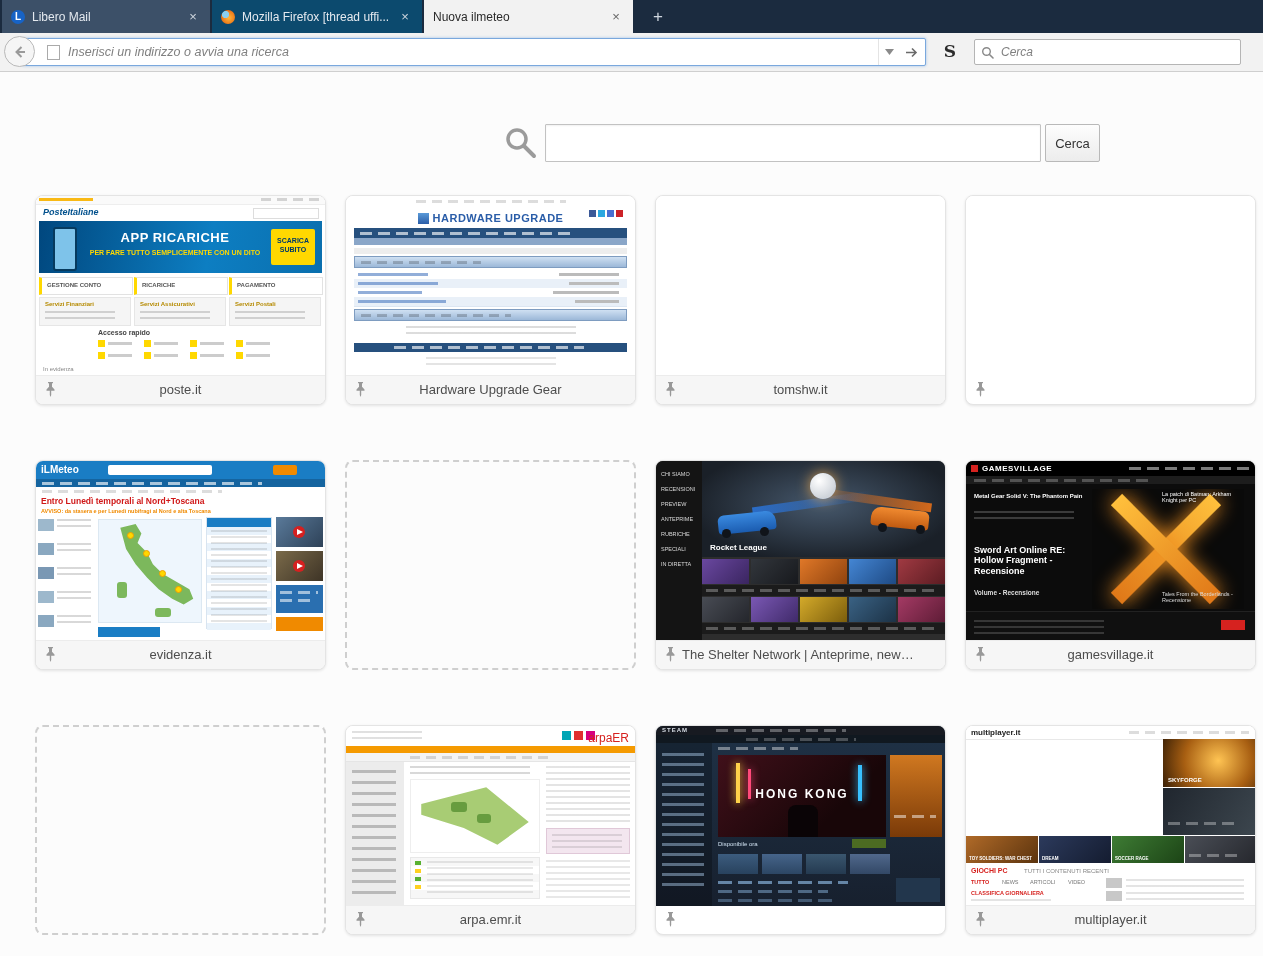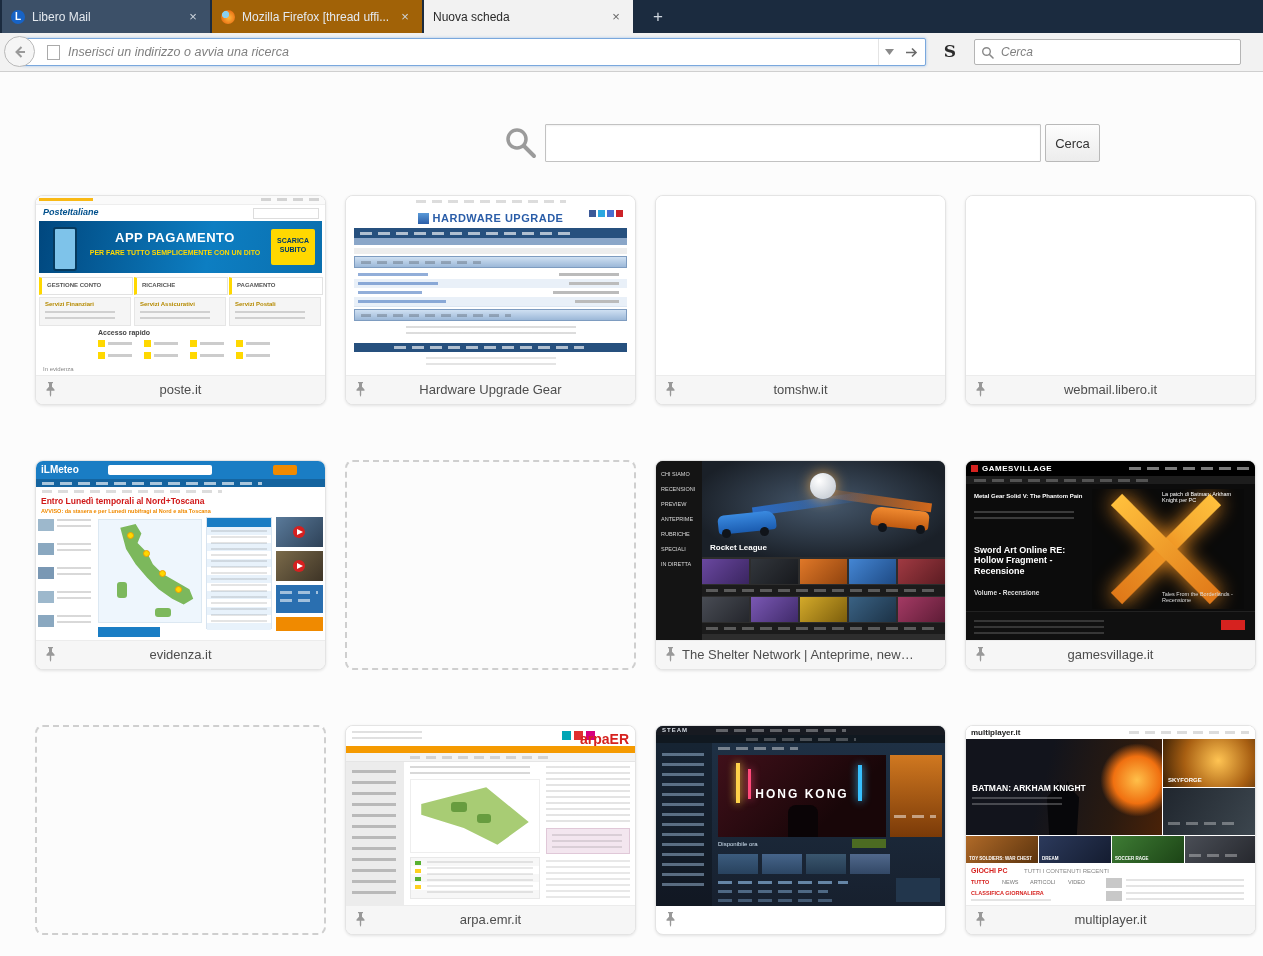--- a/index.html
+++ b/index.html
@@ -51,27 +51,27 @@
 <body>
 
 <div id="screen">
 
   <div class="tabbar">
     <div class="tab" style="left:2px;width:208px;background:#3c5068;">
       <span class="favicon fav-libero">L</span>
       <span class="ttl">Libero Mail</span>
       <span class="tab-close">×</span>
     </div>
-    <div class="tab" style="left:212px;width:210px;background:#a16207;">
+    <div class="tab" style="left:212px;width:210px;background:#0c4a6e;">
       <span class="favicon fav-firefox"></span>
       <span class="ttl">Mozilla Firefox [thread uffi...</span>
       <span class="tab-close">×</span>
     </div>
     <div class="tab active" style="left:424px;width:209px;">
-      <span class="ttl">Nuova scheda</span>
+      <span class="ttl">Nuova ilmeteo</span>
       <span class="tab-close">×</span>
     </div>
     <div class="newtab-btn">+</div>
   </div>
 
   <div class="toolbar">
     <div class="backbtn">
       <svg width="14" height="14" viewBox="0 0 14 14">
           <path d="M8.5 2 L3.5 7 L8.5 12" stroke="#9a9a9a" stroke-width="2" fill="none"></path>
           <line x1="3.8" y1="7" x2="12" y2="7" stroke="#9a9a9a" stroke-width="2"></line>
@@ -113,21 +113,21 @@
   <div class="tile" style="left:35px;top:195px;">
     <div class="thumb">
       <div class="ab" style="left:0;top:0;width:100%;height:8px;background:#fafafa;border-bottom:1px solid #eee;">
         <div class="ab" style="left:3px;top:2px;width:54px;height:3px;background:#f9b915;"></div>
         <div class="fhd" style="right:4px;top:2px;width:60px;opacity:.35;"></div>
       </div>
       <span class="tx" style="left:7px;top:11px;font-size:9px;font-weight:bold;font-style:italic;color:#00508c;">PosteItaliane</span>
       <div class="ab" style="right:6px;top:12px;width:64px;height:9px;border:1px solid #ddd;background:#fff;"></div>
       <div class="ab" style="left:3px;top:25px;width:283px;height:52px;background:linear-gradient(100deg,#00477e,#0d7ec2 60%,#0a6fae);overflow:hidden;">
         <div class="ab" style="left:14px;top:6px;width:20px;height:40px;background:#7ec3ea;border:2px solid #063a5e;border-radius:3px;"></div>
-        <span class="tx" style="left:46px;top:9px;width:180px;text-align:center;font-size:13px;font-weight:bold;color:#fff;letter-spacing:.5px;">APP PAGAMENTO</span>
+        <span class="tx" style="left:46px;top:9px;width:180px;text-align:center;font-size:13px;font-weight:bold;color:#fff;letter-spacing:.5px;">APP RICARICHE</span>
         <span class="tx" style="left:46px;top:28px;width:180px;text-align:center;font-size:7px;font-weight:bold;color:#ffd800;">PER FARE TUTTO SEMPLICEMENTE CON UN DITO</span>
         <div class="ab" style="right:7px;top:8px;width:44px;height:36px;background:#ffd800;border-radius:2px;text-align:center;padding-top:7px;font-size:7px;font-weight:bold;color:#003a66;line-height:1.3;box-sizing:border-box;">SCARICA SUBITO</div>
       </div>
       <div class="ab" style="left:3px;top:81px;width:90px;height:16px;border:1px solid #e2e2e2;border-left:3px solid #ffd800;background:#fff;">
           <span class="tx" style="left:5px;top:4px;font-size:6px;font-weight:bold;color:#555;">GESTIONE CONTO</span>
         </div>
       <div class="ab" style="left:98px;top:81px;width:90px;height:16px;border:1px solid #e2e2e2;border-left:3px solid #ffd800;background:#fff;">
           <span class="tx" style="left:5px;top:4px;font-size:6px;font-weight:bold;color:#555;">RICARICHE</span>
         </div>
       <div class="ab" style="left:193px;top:81px;width:90px;height:16px;border:1px solid #e2e2e2;border-left:3px solid #ffd800;background:#fff;">
@@ -245,21 +245,20 @@
         <path fill="#999" d="M4 1h5v1.3H8v3.5l2.5 2.6v1.3H7.2v4.2L6.5 16l-.7-2.1V9.7H2.5V8.4L5 5.8V2.3H4z"></path>
       </svg>
     <div class="tlabel">tomshw.it</div>
   </div>
 
   <div class="tile" style="left:965px;top:195px;">
     <div class="thumb"></div>
     <svg class="pin" width="13" height="17" viewBox="0 0 13 17">
         <path fill="#999" d="M4 1h5v1.3H8v3.5l2.5 2.6v1.3H7.2v4.2L6.5 16l-.7-2.1V9.7H2.5V8.4L5 5.8V2.3H4z"></path>
       </svg>
-    <div class="tlabel">webmail.libero.it</div>
   </div>
 
   <div class="tile" style="left:35px;top:460px;">
     <div class="thumb">
       <div class="ab" style="left:0;top:0;width:100%;height:18px;background:#1a7dc4;">
         <span class="tx" style="left:5px;top:3px;font-size:10px;font-weight:bold;color:#fff;">iLMeteo</span>
         <div class="ab" style="left:72px;top:4px;width:104px;height:10px;background:#fff;border-radius:2px;"></div>
         <div class="ab" style="right:28px;top:4px;width:24px;height:10px;background:#f08a00;border-radius:2px;"></div>
       </div>
       <div class="ab" style="left:0;top:18px;width:100%;height:8px;background:#15649f;">
@@ -397,21 +396,21 @@
   </div>
 
   <div class="tile empty" style="left:35px;top:725px;"></div>
 
   <div class="tile" style="left:345px;top:725px;">
     <div class="thumb">
       <div class="fl" style="left:6px;top:5px;width:70px;height:9px;opacity:.4;"></div>
       <div class="ab" style="right:64px;top:5px;width:9px;height:9px;background:#00a5b5;"></div>
       <div class="ab" style="right:52px;top:5px;width:9px;height:9px;background:#e03030;"></div>
       <div class="ab" style="right:40px;top:5px;width:9px;height:9px;background:#d6007e;"></div>
-      <span class="tx" style="right:6px;top:5px;font-size:14px;font-weight:bold;color:#d6221f;">arpaER</span>
+      <span class="tx" style="right:6px;top:5px;font-size:12px;font-weight:normal;color:#d6221f;">arpaER</span>
       <div class="ab" style="left:0;top:20px;width:100%;height:7px;background:#f59a00;"></div>
       <div class="ab" style="left:0;top:27px;width:100%;height:8px;background:#f4f4f4;border-bottom:1px solid #e5e5e5;">
           <div class="fhd" style="left:64px;top:3px;width:140px;opacity:.3;"></div>
         </div>
       <div class="ab" style="left:0;top:36px;width:58px;height:144px;background:#ececec;">
           <div class="ab" style="left:6px;top:8px;width:44px;height:124px;background:repeating-linear-gradient(to bottom,#b9b9b9 0 3px,rgba(0,0,0,0) 3px 11px);"></div>
         </div>
       <div class="fl" style="left:64px;top:40px;width:120px;height:9px;opacity:.5;"></div>
       <div class="ab" style="left:64px;top:53px;width:130px;height:74px;background:#fff;border:1px solid #eee;box-sizing:border-box;">
         <div class="ab" style="left:8px;top:6px;width:112px;height:60px;background:#a8cc74;clip-path:polygon(2% 30%,60% 2%,98% 60%,70% 98%,40% 70%,2% 48%);"></div>
@@ -475,26 +474,20 @@
     <svg class="pin" width="13" height="17" viewBox="0 0 13 17">
         <path fill="#999" d="M4 1h5v1.3H8v3.5l2.5 2.6v1.3H7.2v4.2L6.5 16l-.7-2.1V9.7H2.5V8.4L5 5.8V2.3H4z"></path>
       </svg>
   </div>
 
   <div class="tile" style="left:965px;top:725px;">
     <div class="thumb">
       <div class="ab" style="left:0;top:0;width:100%;height:13px;background:#fff;border-bottom:1px solid #e8e8e8;">
         <span class="tx" style="left:5px;top:2px;font-size:8px;font-weight:bold;color:#222;">multiplayer.it</span>
         <div class="fhd" style="right:6px;top:5px;width:120px;opacity:.3;"></div>
-      </div>
-      <div class="ab" style="left:0;top:13px;width:196px;height:96px;background:linear-gradient(105deg,#12141c 40%,#2a1a10 75%,#4a2208);overflow:hidden;">
-        <div class="ab" style="right:-12px;top:4px;width:74px;height:74px;border-radius:50%;background:radial-gradient(circle,#ffc04a,#f07010 45%,rgba(0,0,0,0) 70%);"></div>
-        <div class="ab" style="left:74px;bottom:0;width:46px;height:54px;background:#07070a;clip-path:polygon(20% 100%,15% 30%,35% 12%,40% 0,45% 14%,55% 14%,60% 0,65% 12%,85% 30%,80% 100%);"></div>
-        <span class="tx" style="left:6px;top:44px;font-size:8.5px;font-weight:bold;color:#fff;">BATMAN: ARKHAM KNIGHT</span>
-        <div class="flw" style="left:6px;top:58px;width:90px;height:10px;opacity:.35;"></div>
       </div>
       <div class="ab" style="left:197px;top:13px;width:92px;height:48px;background:radial-gradient(circle at 60% 45%,#ffc453,#a85f12 55%,#3a2006);overflow:hidden;">
         <span class="tx" style="left:5px;bottom:4px;font-size:6px;font-weight:bold;color:#fff;">SKYFORGE</span>
       </div>
       <div class="ab" style="left:197px;top:62px;width:92px;height:47px;background:linear-gradient(120deg,#20262e,#3c464e);">
           <div class="fh" style="left:5px;top:34px;width:70px;opacity:.4;"></div>
         </div>
       <div class="ab" style="left:0;top:110px;width:72px;height:27px;background:linear-gradient(135deg,#b06a28,#5c340e);">
           <span class="tx" style="left:3px;bottom:2px;font-size:4.5px;font-weight:bold;color:#fff;">TOY SOLDIERS: WAR CHEST</span>
         </div>

